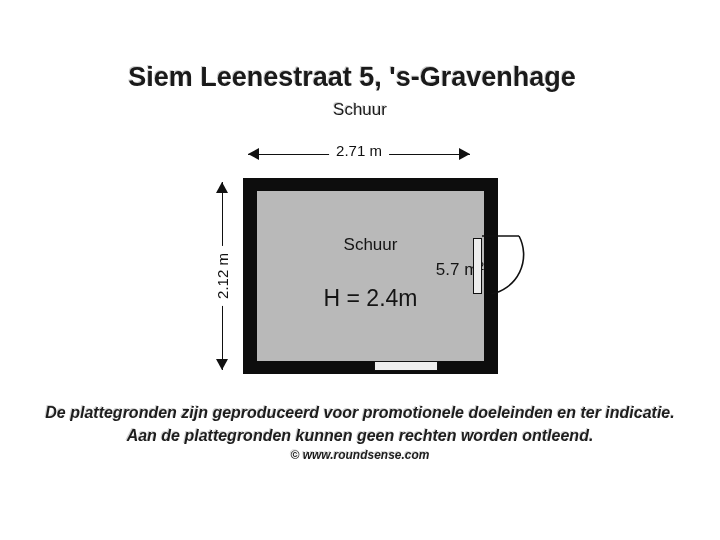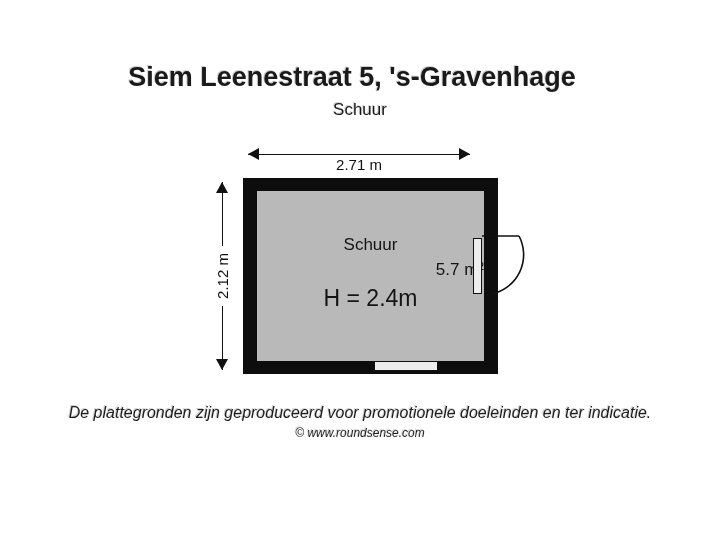--- a/index.html
+++ b/index.html
@@ -143,21 +143,21 @@
     top: 8px;
     width: 0; height: 0;
     border-top: 6px solid transparent;
     border-bottom: 6px solid transparent;
   }
   .dim-top .arrow-l { left: 0; border-right: 11px solid #111111; }
   .dim-top .arrow-r { right: 0; border-left: 11px solid #111111; }
   .dim-top .label {
     position: absolute;
     left: 50%;
-    top: 16px;
+    top: 2px;
     transform: translateX(-50%);
     background: #ffffff;
     padding: 0 7px;
     font-size: 15px;
     color: #111111;
   }
 
   .dim-left {
     position: absolute;
     left: 208px;
@@ -196,21 +196,21 @@
   }
 
   
   .footer {
     position: absolute;
     left: 0;
     top: 402px;
     width: 720px;
     text-align: center;
     font-style: italic;
-    font-weight: normal;
+    font-weight: bold;
     color: #1d1d1d;
     line-height: 1.42;
   }
   .footer .l1 { font-size: 16px; }
   .footer .l2 { font-size: 16px; }
   .footer .l3 { font-size: 12px; }
   .footer div {
     text-shadow:
       1px 1px 0 #ffffff,
       -1px -1px 0 #d2d2d2;
@@ -255,16 +255,17 @@
     <div class="door-arc">
       <svg width="54" height="64" viewBox="0 0 54 64">
         <path d="M1 2 L38 2" stroke="#111111" stroke-width="1.6" fill="none"></path>
         <path d="M38 2 A 40 40 0 0 1 10 60" stroke="#111111" stroke-width="1.6" fill="none"></path>
       </svg>
     </div>
   </div>
 
   <div class="footer">
     <div class="l1">De plattegronden zijn geproduceerd voor promotionele doeleinden en ter indicatie.</div>
+    <div class="l2">Aan de plattegronden kunnen geen rechten worden ontleend.</div>
     <div class="l3">© www.roundsense.com</div>
   </div>
 
 </div>
 
 </body></html>

